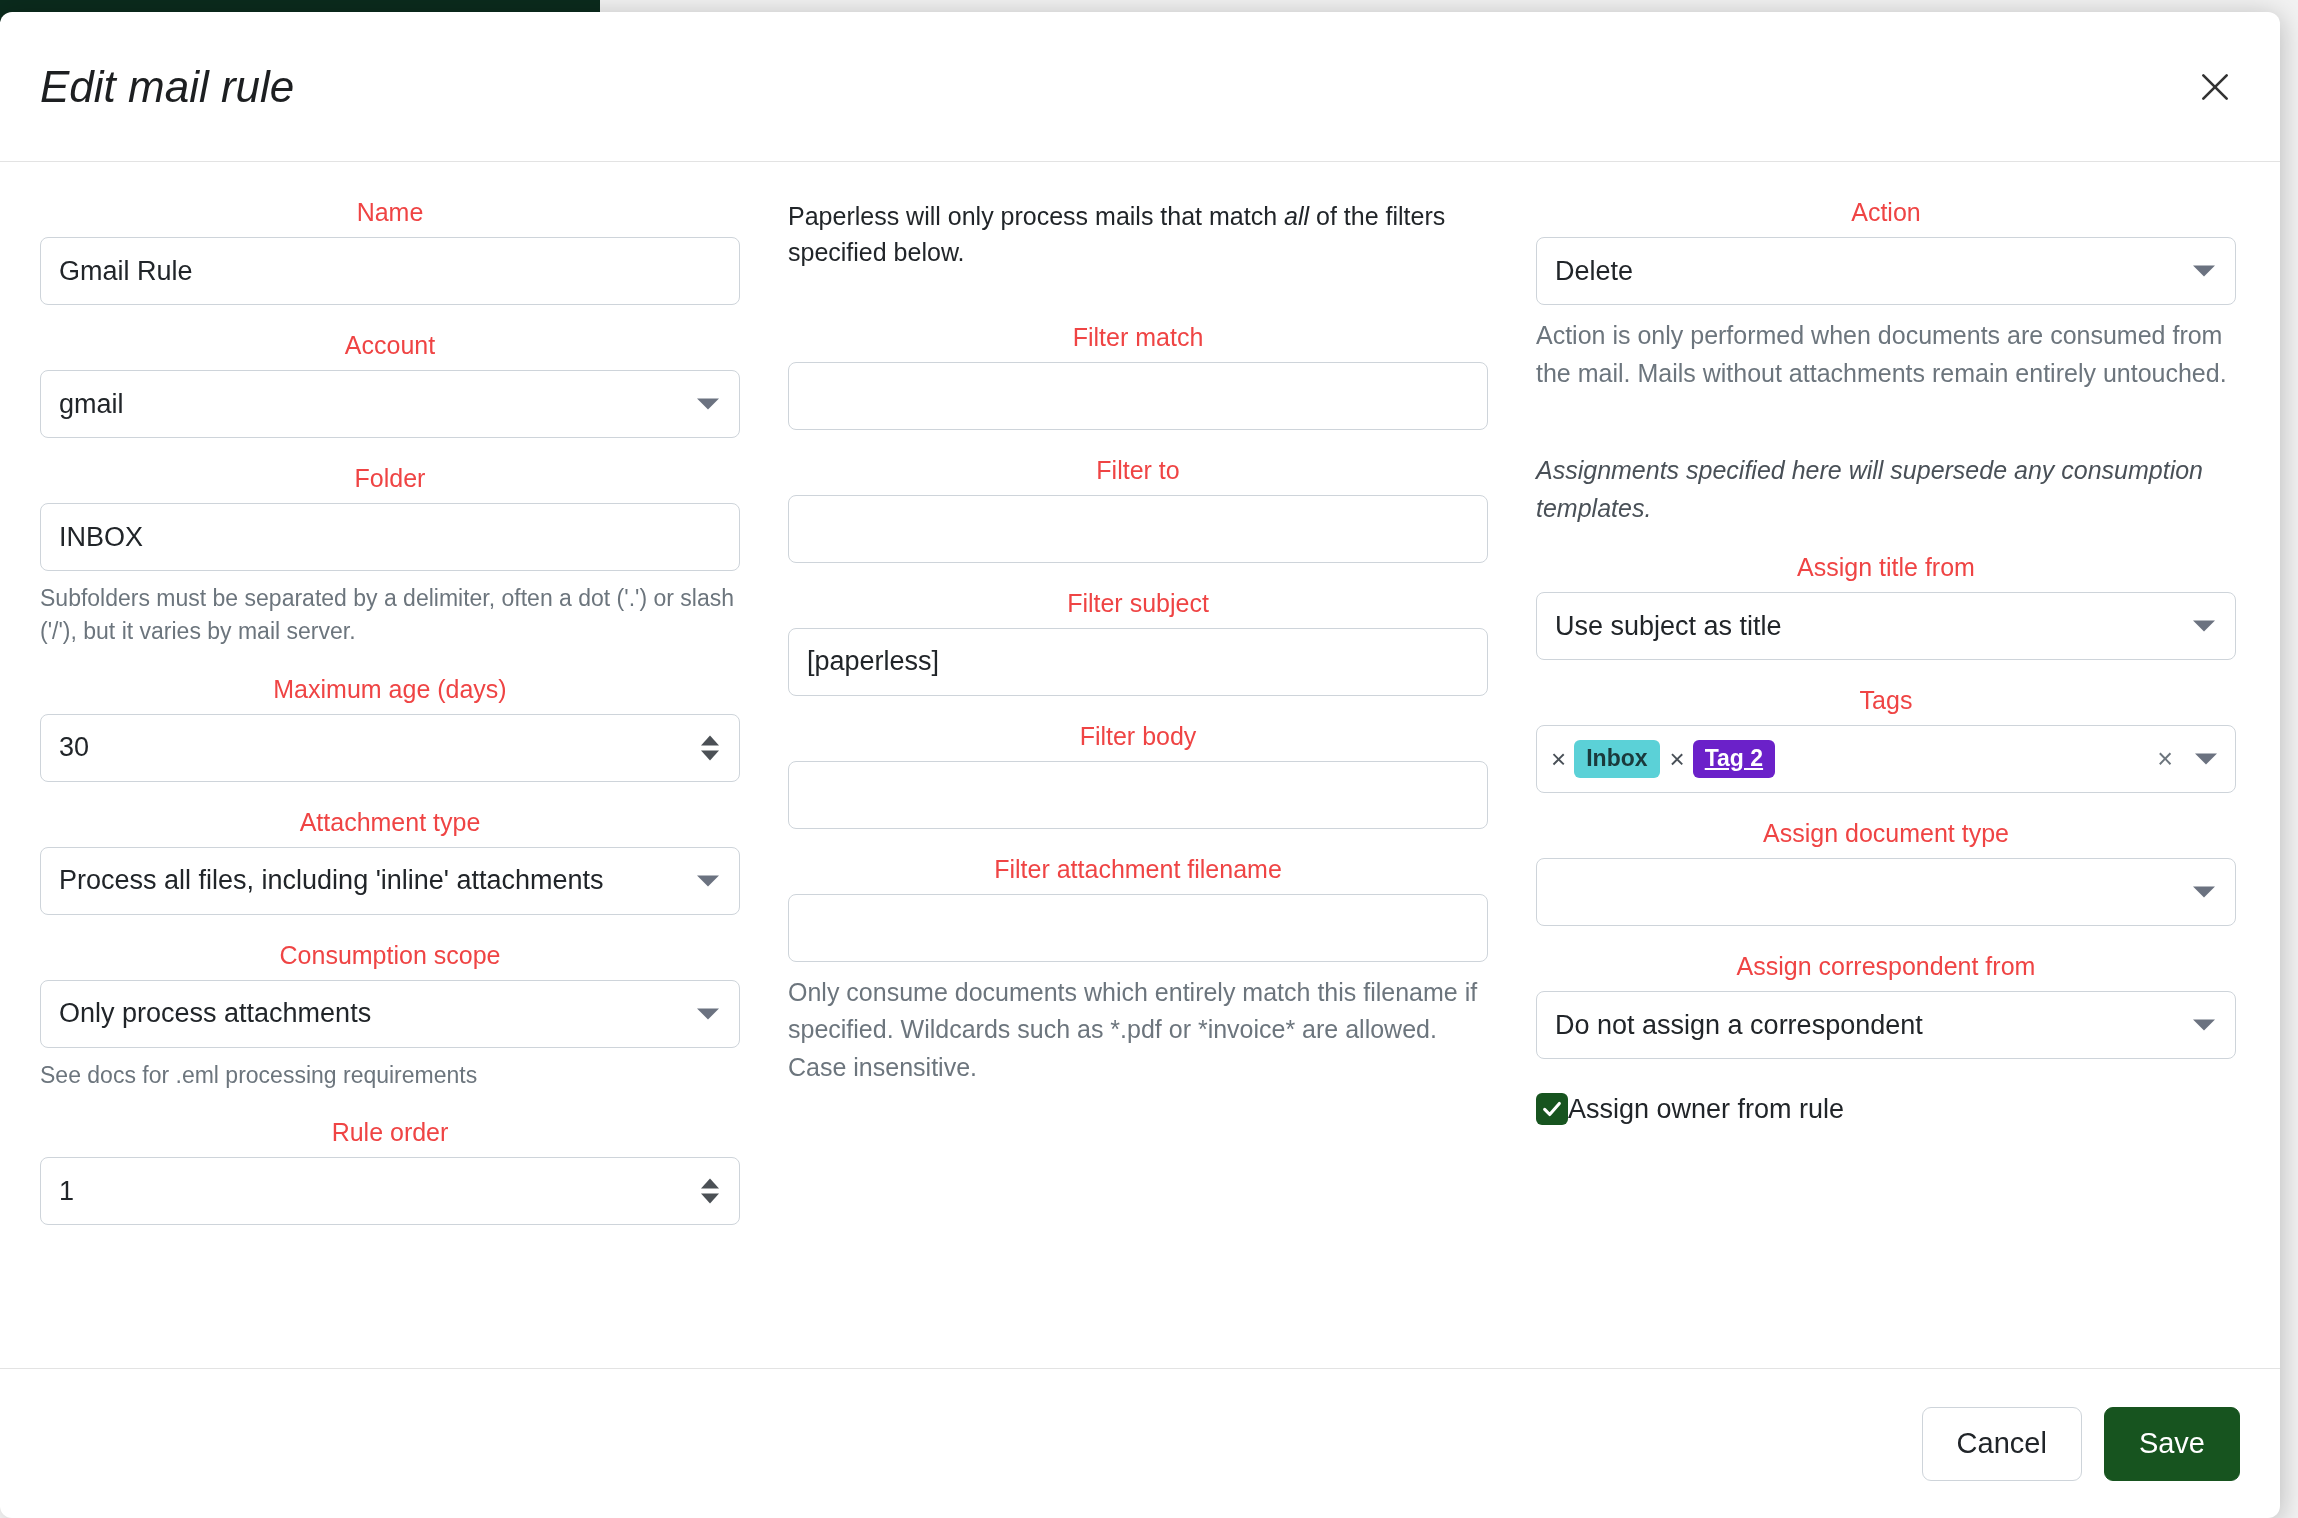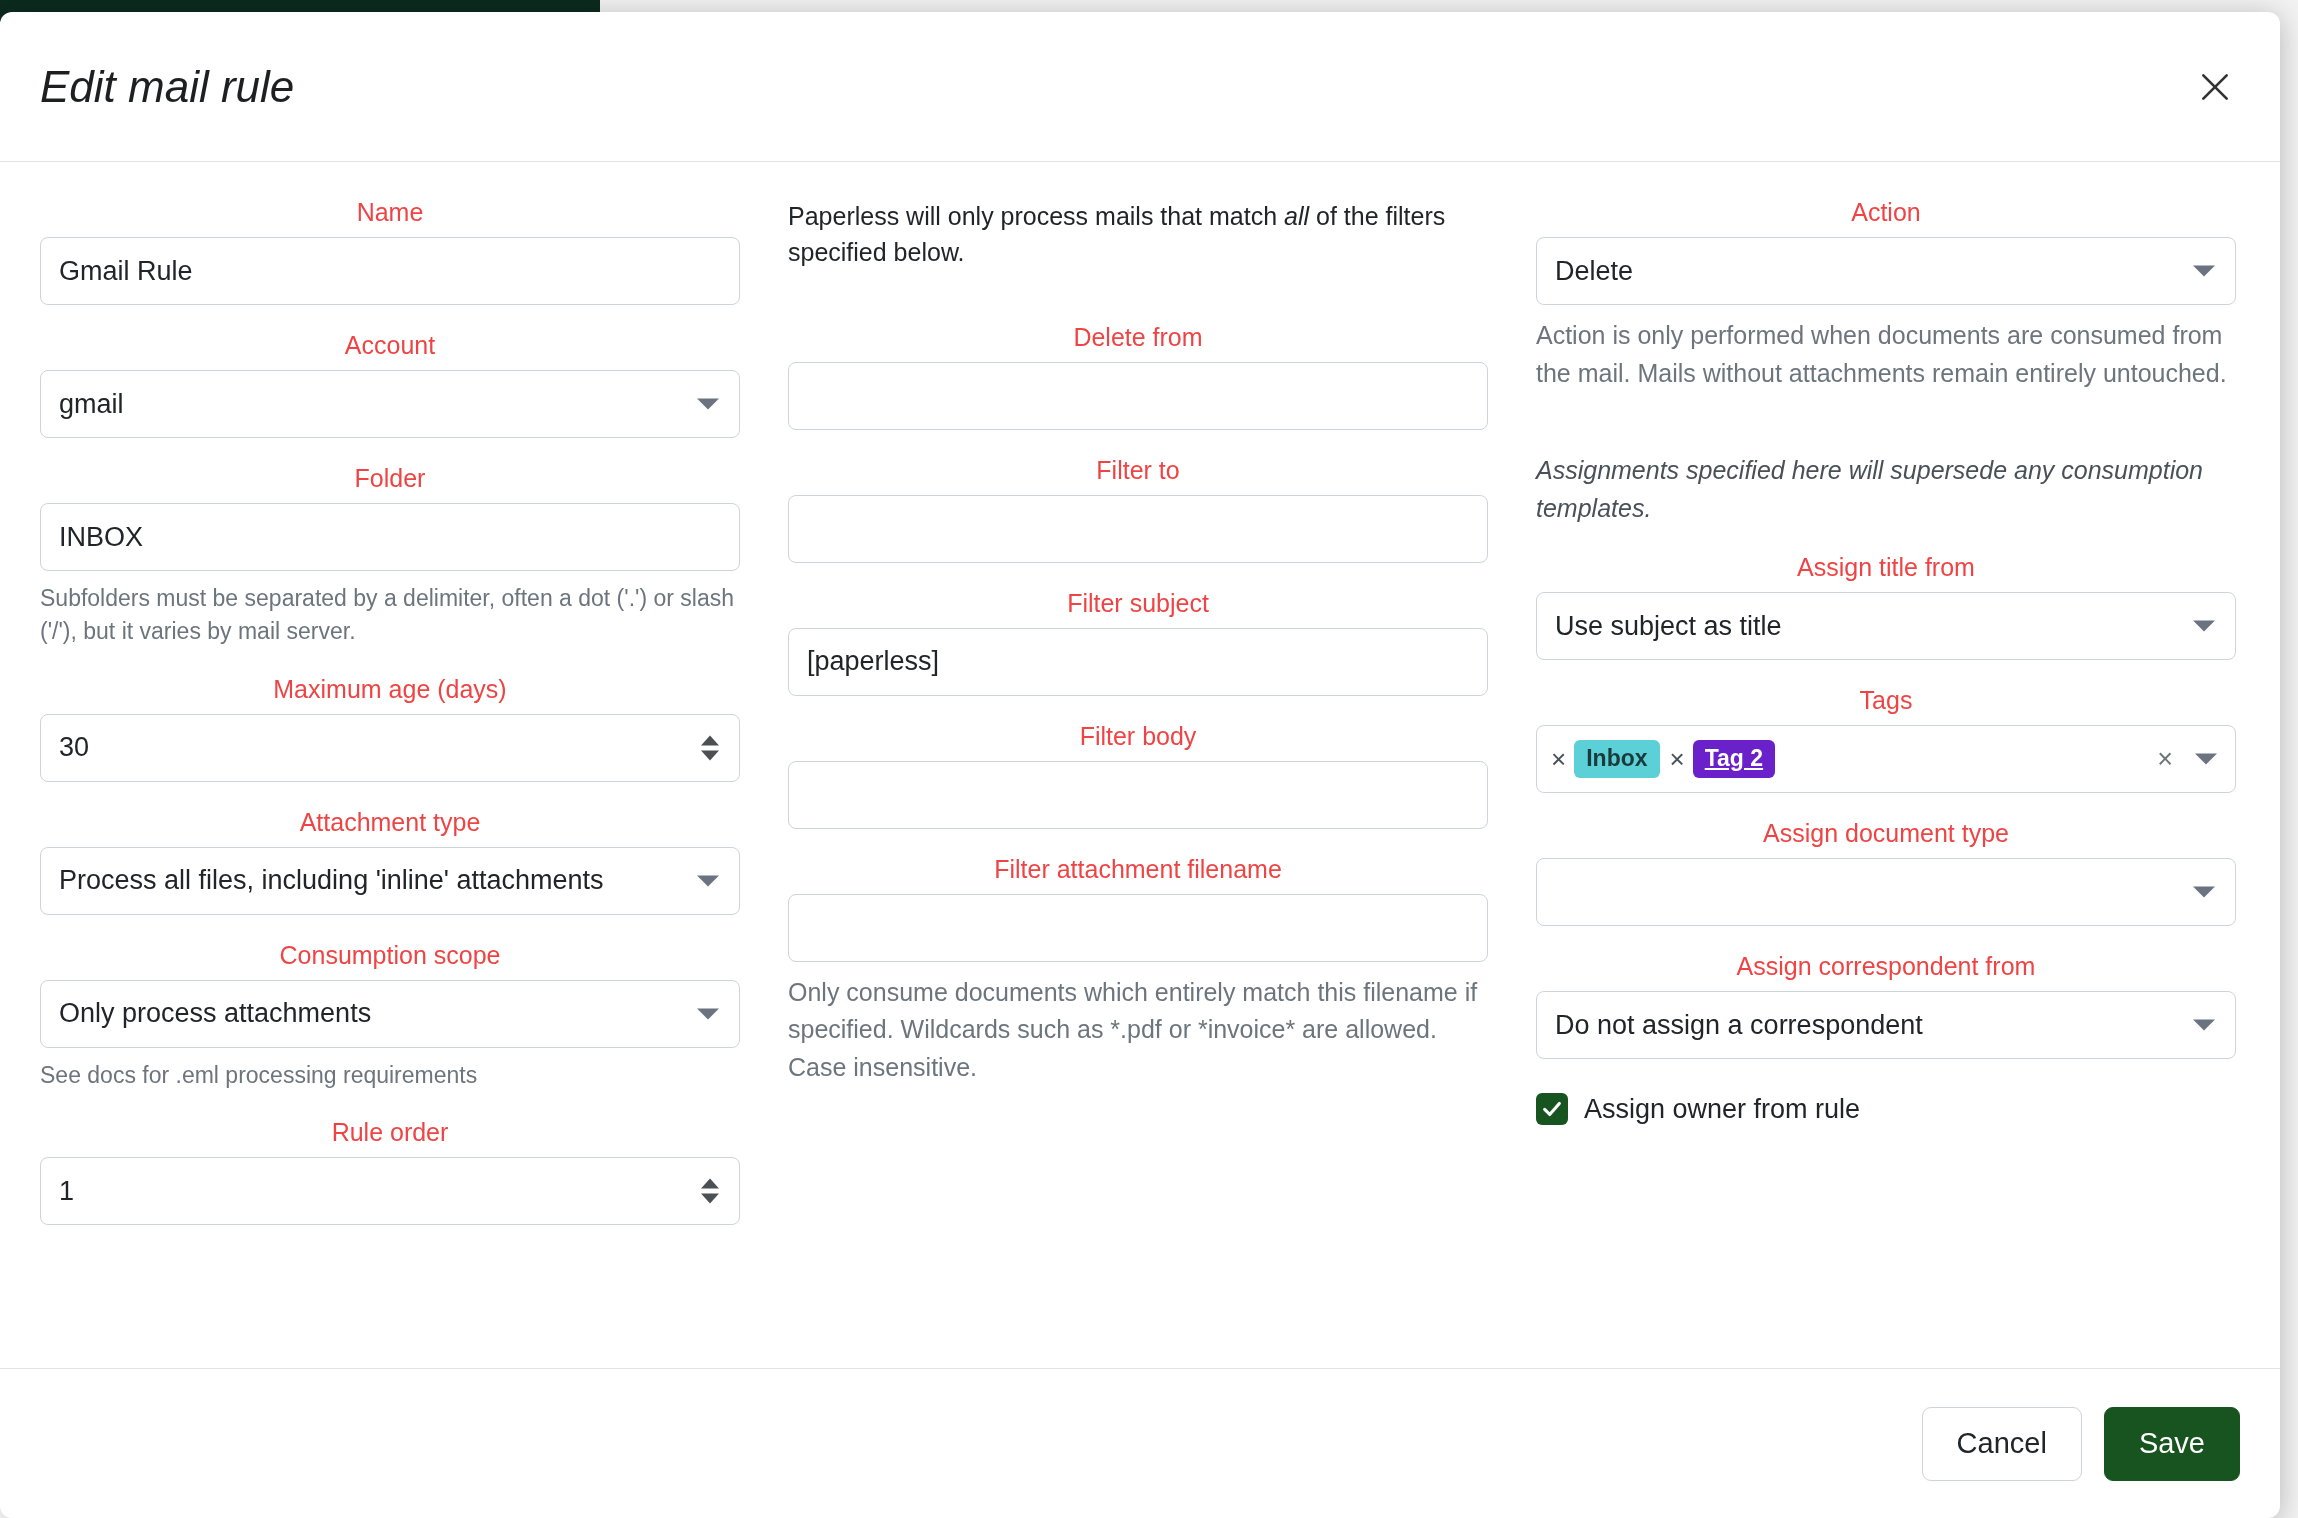--- a/index.html
+++ b/index.html
@@ -181,21 +181,21 @@
   }
   .tags-clear { font-size: 27px; color: #6c757d; cursor: pointer; line-height: 1; }
   .tags-caret {
     width: 0; height: 0;
     border-left: 11px solid transparent;
     border-right: 11px solid transparent;
     border-top: 11px solid #6b7280;
   }
 
   .checkbox-row {
-    display: flex; align-items: center; gap: 16px;
+    display: flex; align-items: center; gap: 0;
     margin-top: 34px;
   }
   .checkbox {
     width: 32px; height: 32px;
     border-radius: 6px;
     background: #17541f;
     display: flex; align-items: center; justify-content: center;
   }
   .checkbox svg { width: 22px; height: 22px; }
   .checkbox-label { font-size: 27px; color: #212529; }
@@ -300,21 +300,21 @@
             <span class="down"></span>
         </span>
       </div>
     </div>
 
     <div class="col col-2">
       <div class="intro">
         <span>Paperless will only process mails that match </span><em>all</em><span> of the filters specified below.</span>
       </div>
 
-      <div class="field-label">Delete from</div>
+      <div class="field-label">Filter match</div>
       <div class="input">
         <span class="input-text"></span>
       </div>
 
       <div class="field-label">Filter to</div>
       <div class="input">
         <span class="input-text"></span>
       </div>
 
       <div class="field-label">Filter subject</div>

